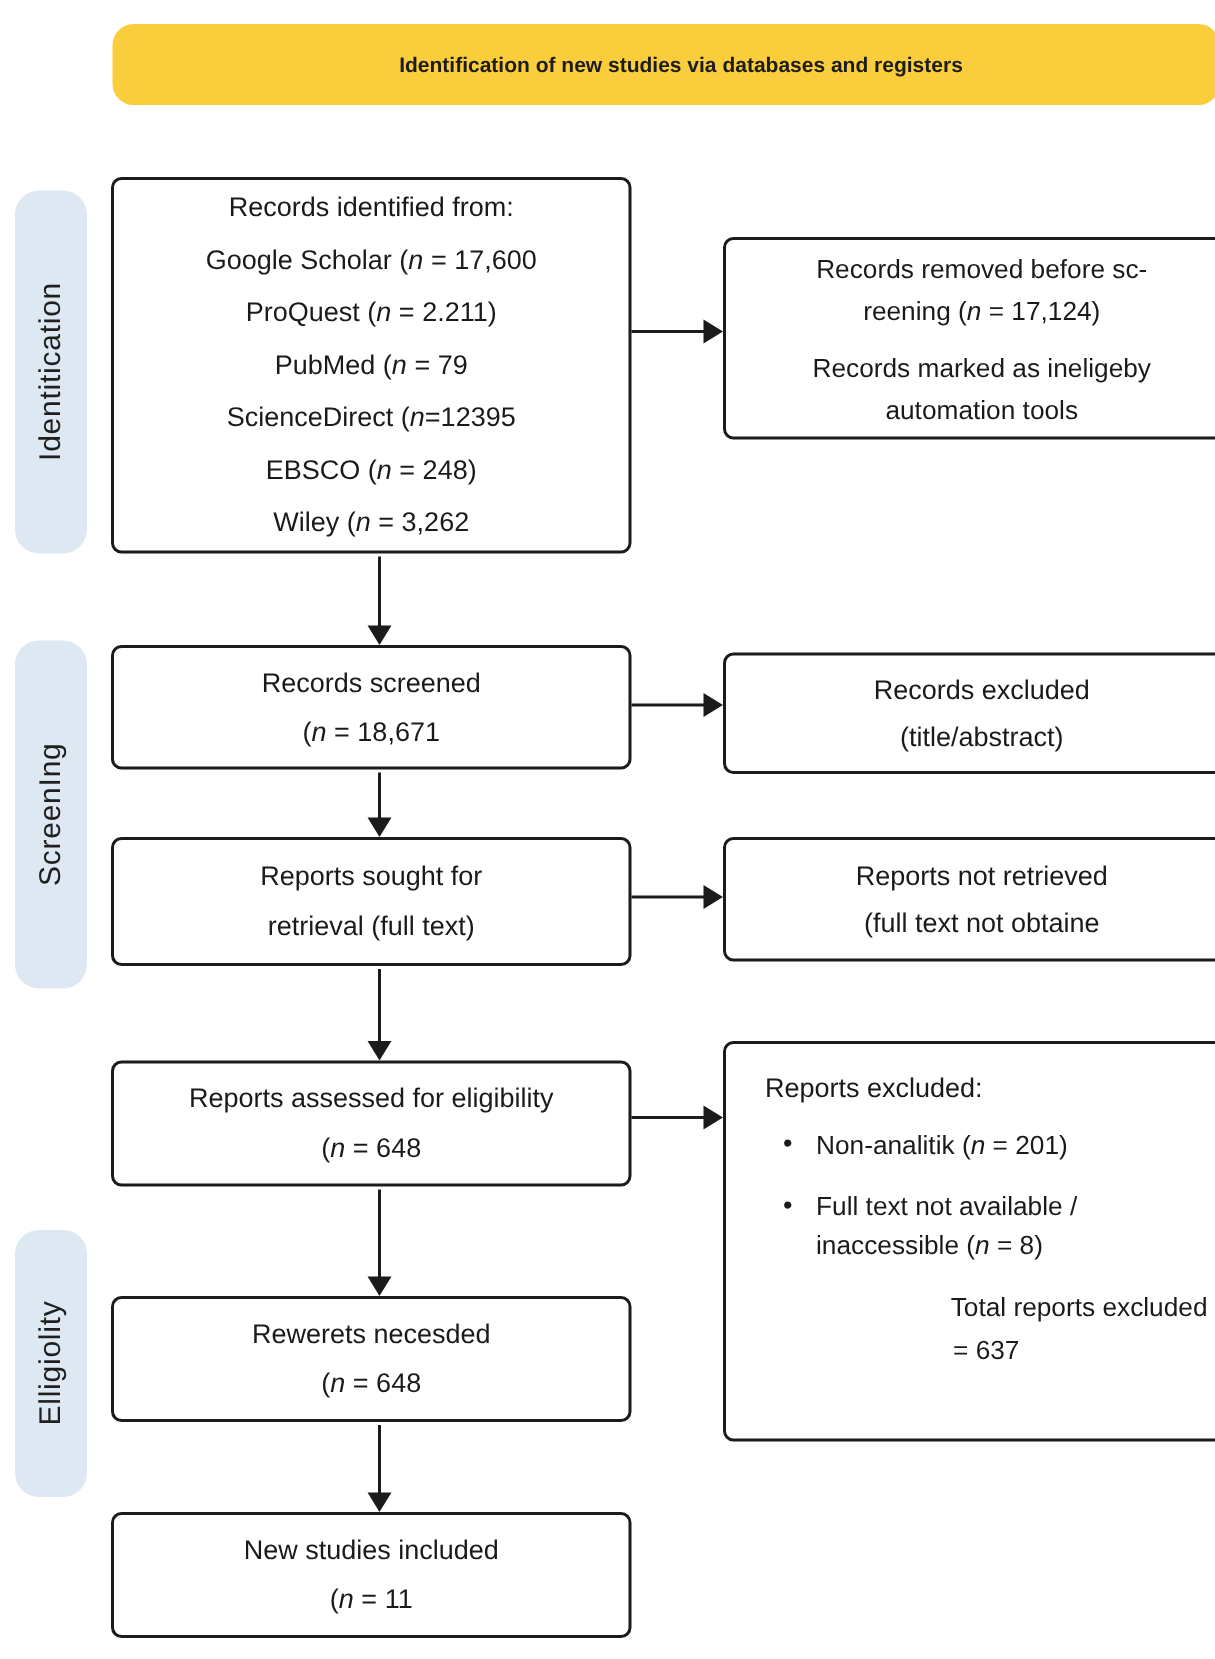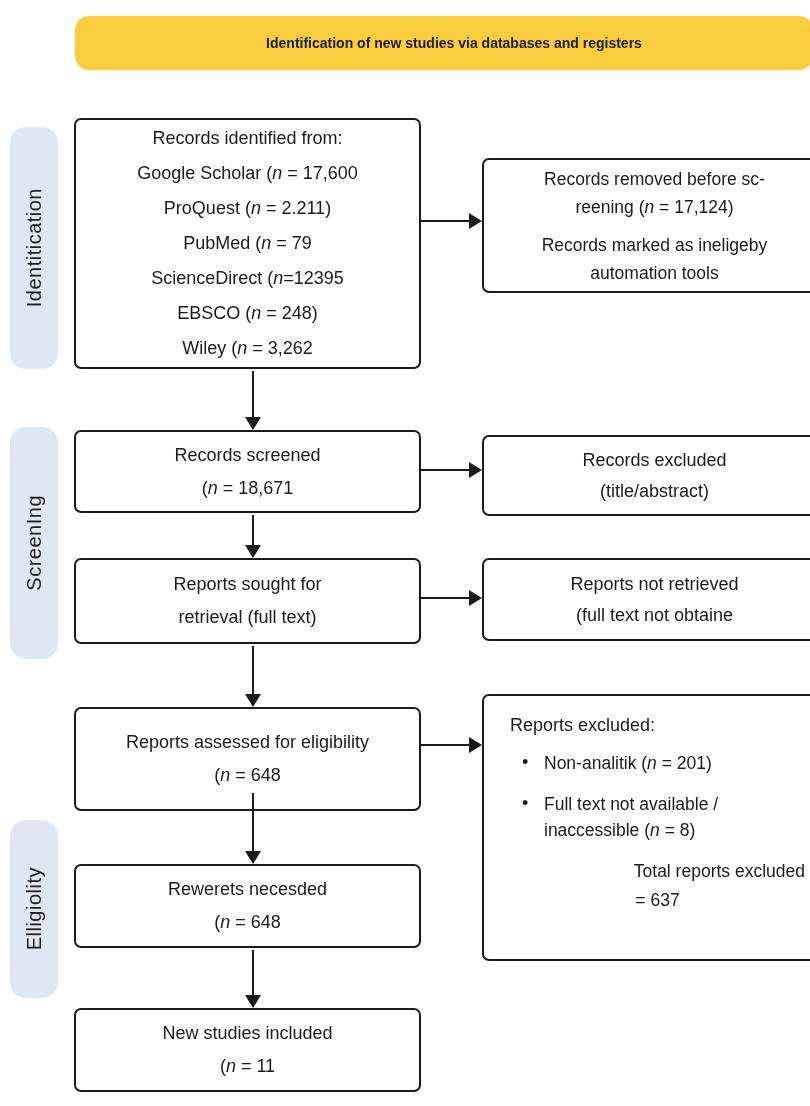--- a/index.html
+++ b/index.html
@@ -31,21 +31,21 @@
     position:absolute;background:#ffffff;border:2px solid var(--line,#1b1b1b);
     border-radius:7px;display:flex;flex-direction:column;align-items:flex-start;justify-content:center;
     font-size:18px;line-height:30px;text-align:center;box-sizing:border-box;
   }
   .fbox .ln{display:block;width:100%;}
   .col-left{left:74px;width:347px;}
   .col-right{left:482px;width:345px;}
   #box-records-identified{top:118px;height:251px;line-height:35px;}
   #box-records-screened{top:430px;height:83px;line-height:33px;}
   #box-reports-sought{top:558px;height:86px;line-height:33px;}
-  #box-reports-assessed{top:707px;height:104px;line-height:33px;}
+  #box-reports-assessed{top:707px;height:84px;line-height:33px;}
   #box-rewerets{top:864px;height:84px;line-height:33px;}
   #box-new-studies{top:1008px;height:84px;line-height:33px;}
   #box-records-removed{top:158px;height:135px;font-size:17.5px;line-height:28px;}
   #box-records-removed .ln:nth-child(3){margin-top:10px;}
   #box-records-excluded{top:435px;height:81px;line-height:31px;}
   #box-reports-not-retrieved{top:558px;height:83px;line-height:31px;white-space:nowrap;}
   
   #box-reports-excluded{
     top:694px;height:267px;justify-content:flex-start;align-items:stretch;
     text-align:left;padding:16px 20px 10px 26px;font-size:17.5px;line-height:26px;

